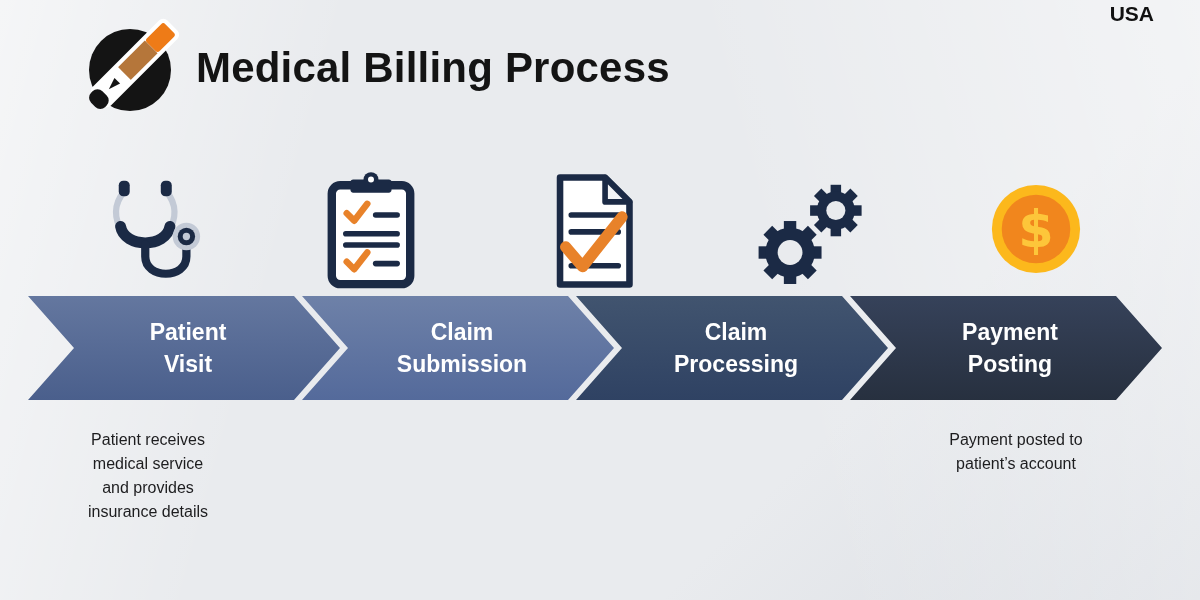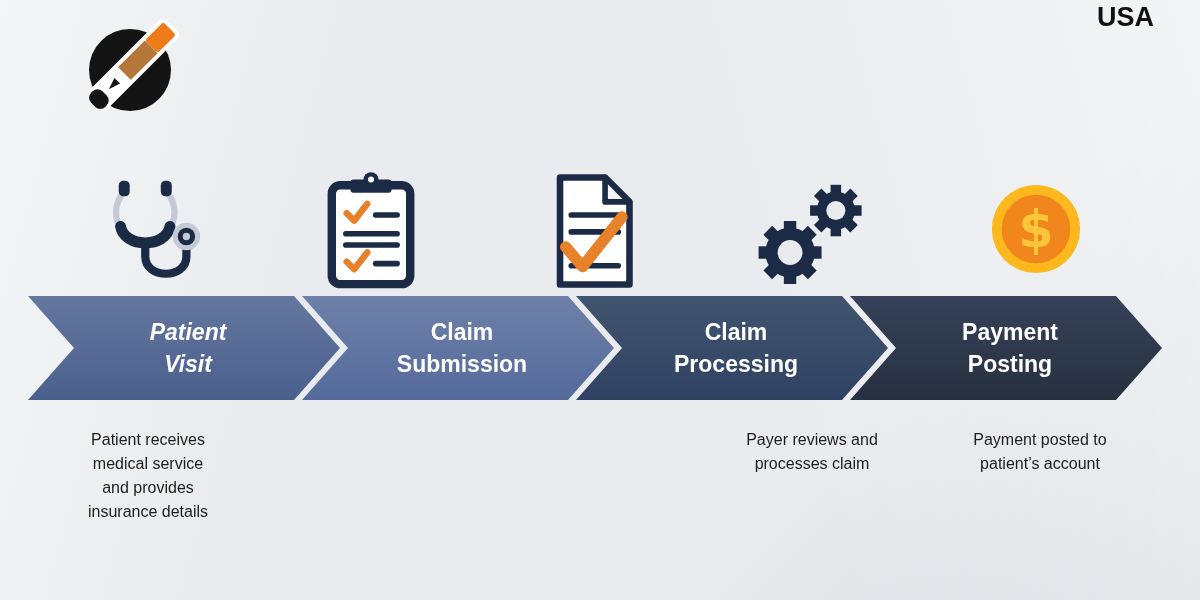--- a/index.html
+++ b/index.html
@@ -16,21 +16,21 @@
       linear-gradient(315deg, rgba(186,192,203,.30) 0%, rgba(186,192,203,0) 30%);
   }
   
   .logo{position:absolute;left:80px;top:18px;width:100px;height:100px;}
   .title{
     position:absolute;left:196px;top:44px;
     font-size:42px;font-weight:bold;color:#141414;letter-spacing:.2px;
   }
   .country{
     position:absolute;right:46px;top:2px;
-    font-size:27px;font-weight:bold;color:#111;
+    font-size:21px;font-weight:bold;color:#111;
   }
   
   .icon-slot{
     position:absolute;top:152px;width:220px;height:140px;
     display:flex;justify-content:center;align-items:flex-end;
   }
   
   .chevrons{
     position:absolute;top:296px;left:28px;width:1134px;height:104px;
     display:flex;
@@ -59,20 +59,21 @@
     <circle cx="50" cy="52" r="41" fill="#141414"></circle>
     <g transform="rotate(45 50 50)">
       <rect x="37" y="-10" width="26" height="106" rx="6" fill="#ffffff"></rect>
       <rect x="41" y="-6" width="18" height="26" rx="3" fill="#ee7b17"></rect>
       <rect x="41" y="20" width="18" height="38" fill="#b5763a"></rect>
       <polygon points="41,58 59,58 50,80" fill="#ffffff"></polygon>
       <polygon points="46,68 54,68 50,80" fill="#141414"></polygon>
       <rect x="40" y="86" width="20" height="16" rx="7" fill="#141414"></rect>
     </g>
   </svg>
+  <div class="title">Medical Billing Process</div>
   <div class="country">USA</div>
 
   <div class="icon-slot" style="left:38px">
     <svg width="128" height="122" viewBox="0 0 140 130">
       <path d="M44,22 C32,36 33,52 42,66" stroke="#c3cad6" stroke-width="7" fill="none" stroke-linecap="round"></path>
       <path d="M90,22 C102,36 101,52 92,66" stroke="#c3cad6" stroke-width="7" fill="none" stroke-linecap="round"></path>
       <rect x="38" y="10" width="12" height="17" rx="5" fill="#1b2a45"></rect>
       <rect x="84" y="10" width="12" height="17" rx="5" fill="#1b2a45"></rect>
       <path d="M40,60 C44,84 90,84 94,60" stroke="#1b2a45" stroke-width="12" fill="none" stroke-linecap="round"></path>
       <path d="M67,80 L67,93 C67,118 112,118 112,93 L112,80" stroke="#1b2a45" stroke-width="9" fill="none" stroke-linecap="round"></path>
@@ -127,21 +128,21 @@
   </div>
   <div class="icon-slot" style="left:926px">
     <svg width="98" height="98" viewBox="0 0 100 100" style="margin-bottom:14px">
       <circle cx="50" cy="50" r="45" fill="#fcb81c"></circle>
       <circle cx="50" cy="50" r="35" fill="#f1861d"></circle>
       <text x="50" y="68" text-anchor="middle" font-family="DejaVu Sans, sans-serif" font-size="52" font-weight="bold" fill="#fdc63a">$</text>
     </svg>
   </div>
 
   <div class="chevrons">
-    <div class="chev" style="background: linear-gradient(rgb(100, 119, 159), rgb(74, 95, 140)); font-style: italic;">
+    <div class="chev" style="background: linear-gradient(rgb(100, 119, 159), rgb(74, 95, 140));">
       <span>Patient
 Visit</span>
     </div>
     <div class="chev" style="background: linear-gradient(rgb(110, 129, 168), rgb(84, 106, 155));">
       <span>Claim
 Submission</span>
     </div>
     <div class="chev" style="background: linear-gradient(rgb(65, 84, 111), rgb(47, 66, 99));">
       <span>Claim
 Processing</span>
@@ -149,18 +150,16 @@
     <div class="chev" style="background: linear-gradient(rgb(54, 66, 90), rgb(39, 48, 63)); justify-content: center;">
       <span>Payment
 Posting</span>
     </div>
   </div>
 
   <div class="desc" style="left:36px">Patient receives
 medical service
 and provides
 insurance details</div>
-  <div class="desc" style="left:700px">Payer reviews and
-processes claim</div>
-  <div class="desc" style="left:928px">Payment posted to
+  <div class="desc" style="left:904px">Payment posted to
 patient’s account</div>
 
 </div>
 
 </body></html>

